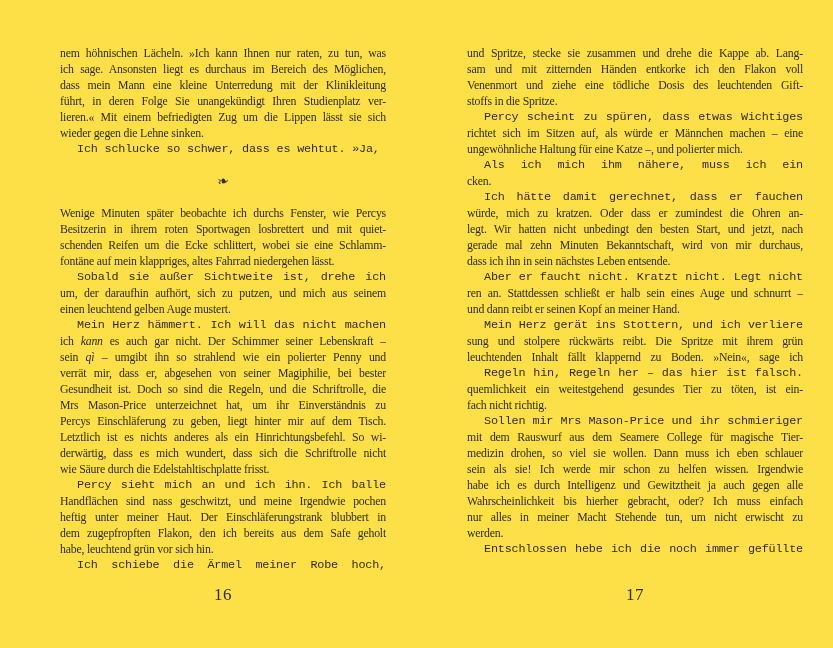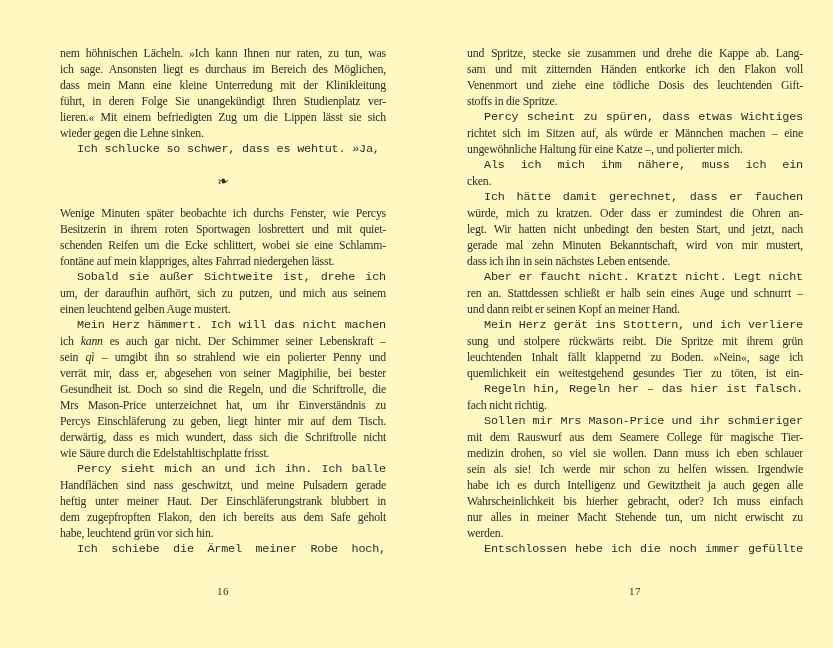--- a/index.html
+++ b/index.html
@@ -4,21 +4,21 @@
 <style>
   html, body {
     margin: 0; padding: 0;
     width: 833px; height: 648px;
     background: #ffffff;
     overflow: hidden;
   }
   .spread {
     position: relative;
     width: 833px; height: 648px;
-    background: #fef9c3;
+    background: #fde047;
     font-family: "Liberation Serif", serif;
     color: #2e2b28;
   }
   .page { position: absolute; top: 45px; }
   .page.left  { left: 60px;  width: 326px; }
   .page.right { left: 467px; width: 336px; }
   .text-column { width: 100%; }
   .line {
     font-size: 11.8px;
     line-height: 16px;
@@ -41,21 +41,21 @@
     font-size: 14px;
     color: #2e2b28;
     transform: rotate(-12deg);
     display: inline-block;
   }
   .page-number {
     position: absolute;
     top: 540px;
     left: 0; width: 100%;
     text-align: center;
-    font-size: 11px;
+    font-size: 17px;
     letter-spacing: 0.5px;
     color: #2e2b28;
   }
   i { font-style: italic; }
 </style>
 </head>
 <body>
 
 <div class="spread">
 
@@ -78,24 +78,25 @@
         <div class="line just ind">Sobald sie außer Sichtweite ist, drehe ich mich wieder zu Percy</div>
         <div class="line just">um, der daraufhin aufhört, sich zu putzen, und mich aus seinem</div>
         <div class="line">einen leuchtend gelben Auge mustert.</div>
         <div class="line just ind">Mein Herz hämmert. Ich will das nicht machen müssen. Und</div>
         <div class="line just">ich <i>kann</i> es auch gar nicht. Der Schimmer seiner Lebenskraft –</div>
         <div class="line just">sein <i>qì</i> – umgibt ihn so strahlend wie ein polierter Penny und</div>
         <div class="line just">verrät mir, dass er, abgesehen von seiner Magiphilie, bei bester</div>
         <div class="line just">Gesundheit ist. Doch so sind die Regeln, und die Schriftrolle, die</div>
         <div class="line just">Mrs Mason-Price unterzeichnet hat, um ihr Einverständnis zu</div>
         <div class="line just">Percys Einschläferung zu geben, liegt hinter mir auf dem Tisch.</div>
+        <div class="line just">Letztlich ist es nichts anderes als ein Hinrichtungsbefehl. So wi-</div>
         <div class="line just">derwärtig, dass es mich wundert, dass sich die Schriftrolle nicht</div>
         <div class="line">wie Säure durch die Edelstahltischplatte frisst.</div>
         <div class="line just ind">Percy sieht mich an und ich ihn. Ich balle die Fäuste, meine</div>
-        <div class="line just">Handflächen sind nass geschwitzt, und meine Pulsadern gerade</div>
+        <div class="line just">Handflächen sind nass geschwitzt, und meine Irgendwie pochen</div>
         <div class="line just">heftig unter meiner Haut. Der Einschläferungstrank blubbert in</div>
         <div class="line just">dem zugepfropften Flakon, den ich bereits aus dem Safe geholt</div>
         <div class="line">habe, leuchtend grün vor sich hin.</div>
         <div class="line just ind">Ich schiebe die Ärmel meiner Robe hoch, greife nach Nadel</div>
       </div>
     <div class="page-number">16</div>
   </section>
 
   <section class="page right">
     <div class="text-column">
@@ -104,30 +105,30 @@
         <div class="line just">Venenmort und ziehe eine tödliche Dosis des leuchtenden Gift-</div>
         <div class="line">stoffs in die Spritze.</div>
         <div class="line just ind">Percy scheint zu spüren, dass etwas Wichtiges geschieht. Er</div>
         <div class="line just">richtet sich im Sitzen auf, als würde er Männchen machen – eine</div>
         <div class="line">ungewöhnliche Haltung für eine Katze –, und polierter mich.</div>
         <div class="line just ind">Als ich mich ihm nähere, muss ich ein Schluchzen unterdrü-</div>
         <div class="line">cken.</div>
         <div class="line just ind">Ich hätte damit gerechnet, dass er fauchen oder versuchen</div>
         <div class="line just">würde, mich zu kratzen. Oder dass er zumindest die Ohren an-</div>
         <div class="line just">legt. Wir hatten nicht unbedingt den besten Start, und jetzt, nach</div>
-        <div class="line just">gerade mal zehn Minuten Bekanntschaft, wird von mir mustert,</div>
+        <div class="line just">gerade mal zehn Minuten Bekanntschaft, wird von mir durchaus,</div>
         <div class="line">dass ich ihn in sein nächstes Leben entsende.</div>
         <div class="line just ind">Aber er faucht nicht. Kratzt nicht. Legt nicht einmal die Oh-</div>
         <div class="line just">ren an. Stattdessen schließt er halb sein eines Auge und schnurrt –</div>
         <div class="line">und dann reibt er seinen Kopf an meiner Hand.</div>
         <div class="line just ind">Mein Herz gerät ins Stottern, und ich verliere kurz die Fas-</div>
         <div class="line just">sung und stolpere rückwärts reibt. Die Spritze mit ihrem grün</div>
         <div class="line just">leuchtenden Inhalt fällt klappernd zu Boden. »Nein«, sage ich</div>
+        <div class="line just ind">Regeln hin, Regeln her – das hier ist falsch. Aus reiner Be-</div>
         <div class="line just">quemlichkeit ein weitestgehend gesundes Tier zu töten, ist ein-</div>
-        <div class="line just ind">Regeln hin, Regeln her – das hier ist falsch. Aus reiner Be-</div>
         <div class="line">fach nicht richtig.</div>
         <div class="line just ind">Sollen mir Mrs Mason-Price und ihr schmieriger Mann doch</div>
         <div class="line just">mit dem Rauswurf aus dem Seamere College für magische Tier-</div>
         <div class="line just">medizin drohen, so viel sie wollen. Dann muss ich eben schlauer</div>
         <div class="line just">sein als sie! Ich werde mir schon zu helfen wissen. Irgendwie</div>
         <div class="line just">habe ich es durch Intelligenz und Gewitztheit ja auch gegen alle</div>
         <div class="line just">Wahrscheinlichkeit bis hierher gebracht, oder? Ich muss einfach</div>
         <div class="line just">nur alles in meiner Macht Stehende tun, um nicht erwischt zu</div>
         <div class="line">werden.</div>
         <div class="line just ind">Entschlossen hebe ich die noch immer gefüllte Spritze vom</div>

